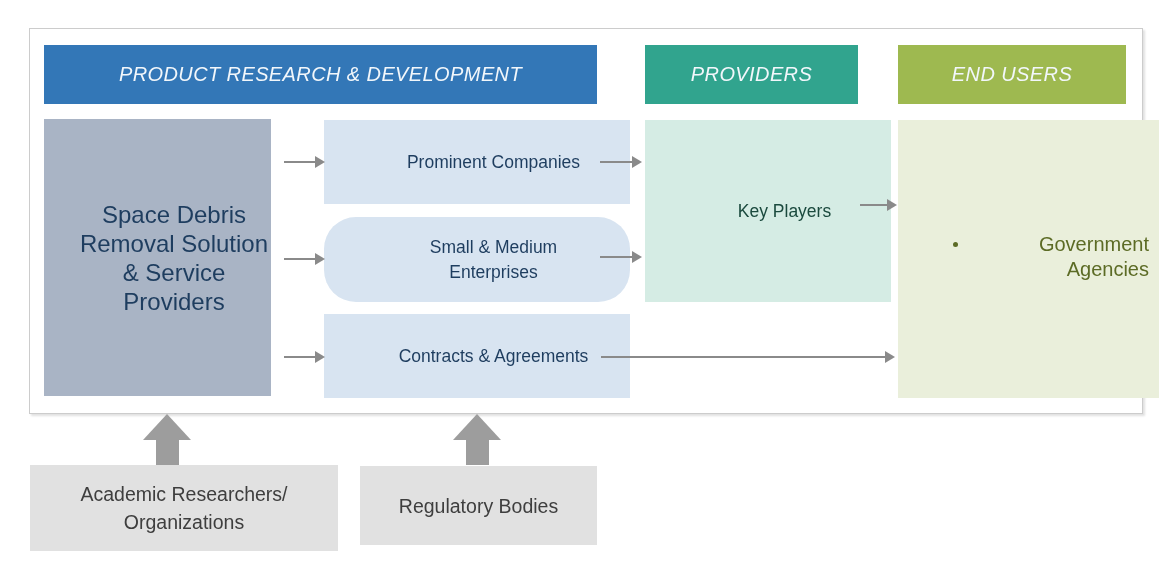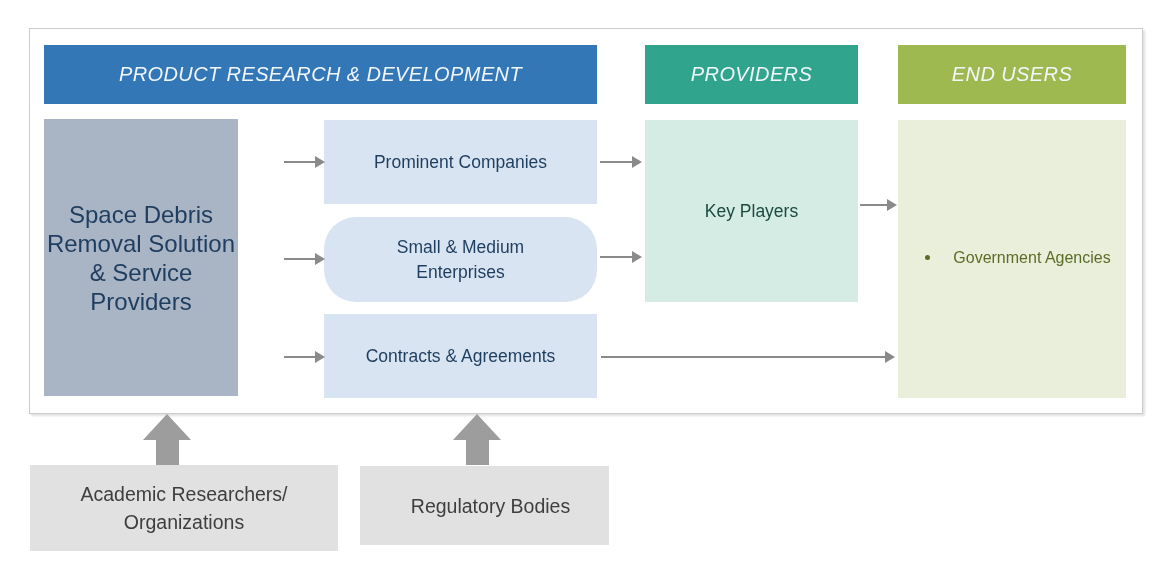--- a/index.html
+++ b/index.html
@@ -22,21 +22,21 @@
     display: flex; align-items: center; justify-content: center;
     color: var(--header-text, #f2f7fb); font-size: 20px; letter-spacing: 0.4px; font-style: italic;
   }
   .hdr-rnd  { left: 44px;  width: 553px; background: var(--header-blue, #3377b7); }
   .hdr-prov { left: 645px; width: 213px; background: var(--header-teal, #31a48e); }
   .hdr-end  { left: 898px; width: 228px; background: var(--header-olive, #9eb950); }
 
   
   .fbox {
     position: absolute; display: flex; align-items: center; justify-content: center;
-    text-align: center; white-space: pre-line;
+    text-align: center; white-space: pre-line; padding-left: 33px;
   }
   .box-source {
     left: 44px; top: 119px; width: 194px; height: 277px;
     background: var(--box-slate, #a9b4c5);
     color: var(--text-navy, #1e3d5f); font-size: 24px; line-height: 29px;
   }
   .box-mid {
     left: 324px; width: 273px; height: 84px;
     background: var(--box-light-blue, #d8e4f1);
     color: var(--text-navy, #1e3d5f); font-size: 17.5px; line-height: 25px;
@@ -49,37 +49,37 @@
     background: var(--box-mint, #d5ece4);
     color: var(--text-teal, #1b4a3e); font-size: 17.5px;
   }
   .box-end {
     left: 898px; top: 120px; width: 228px; height: 278px;
     background: var(--box-light-olive, #eaefdb);
     display: flex; align-items: center;
   }
   .bullets {
     list-style: none; margin: 0; padding: 0 10px 4px 20px;
-    color: var(--text-olive, #5c6b25); font-size: 16px; line-height: 25px;
-    text-align: center;
+    color: var(--text-olive, #5c6b25); font-size: 20px; line-height: 25px;
+    text-align: right;
   }
   .bullets li { display: flex; align-items: flex-start; }
   .bullets .dot {
     flex: 0 0 auto; width: 5px; height: 5px; border-radius: 50%;
     background: var(--text-olive, #5c6b25); margin: 10px 23px 0 2px;
   }
 
   
   .ext {
     position: absolute; display: flex; align-items: center; justify-content: center;
     background: var(--box-gray, #e1e1e1); color: var(--text-gray, #3e3e3e);
     font-size: 19.5px; line-height: 28px; text-align: center; white-space: pre-line;
   }
   .ext-academic   { left: 30px;  top: 465px; width: 308px; height: 86px; }
-  .ext-regulatory { left: 360px; top: 466px; width: 237px; height: 79px; padding-left: 12px; }
+  .ext-regulatory { left: 360px; top: 466px; width: 237px; height: 79px; }
 
   
   .harrow { position: absolute; height: 12px; }
   .harrow .line {
     position: absolute; left: 0; right: 7px; top: 5px; height: 2px;
     background: var(--arrow-gray, #8a8a8a);
   }
   .harrow .head {
     position: absolute; right: 0; top: 0; width: 0; height: 0;
     border-top: 6px solid transparent; border-bottom: 6px solid transparent;

